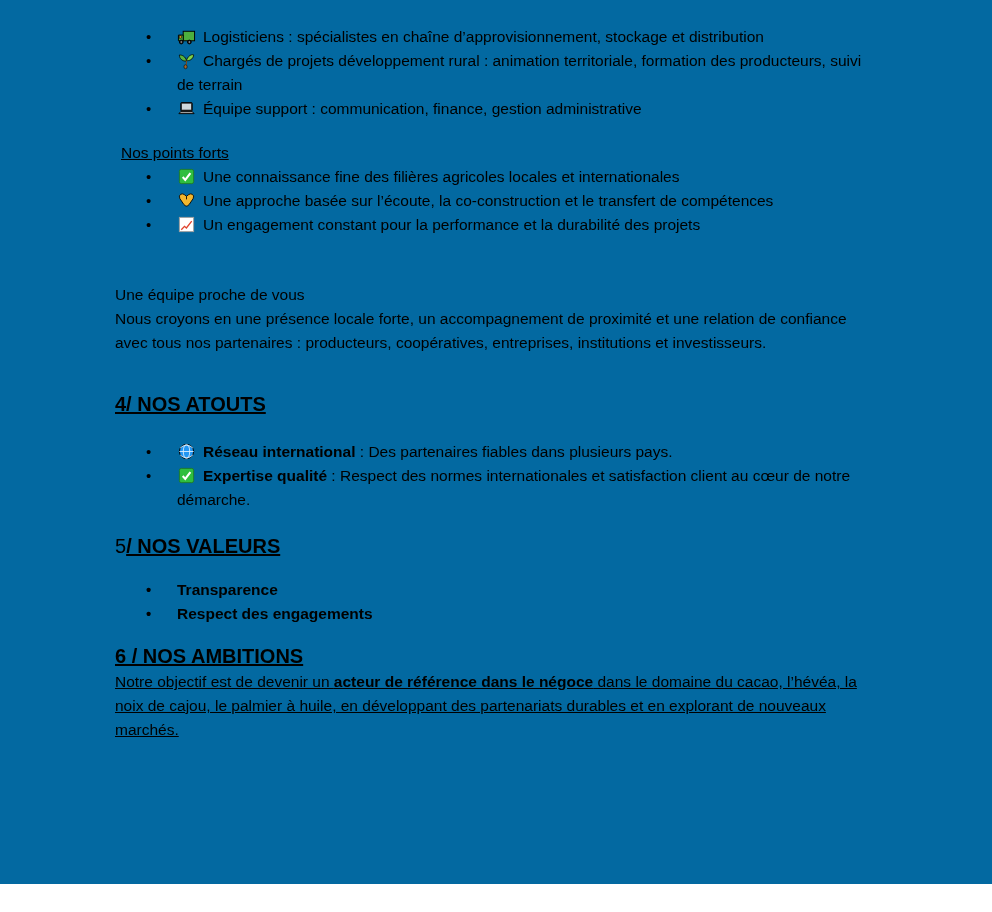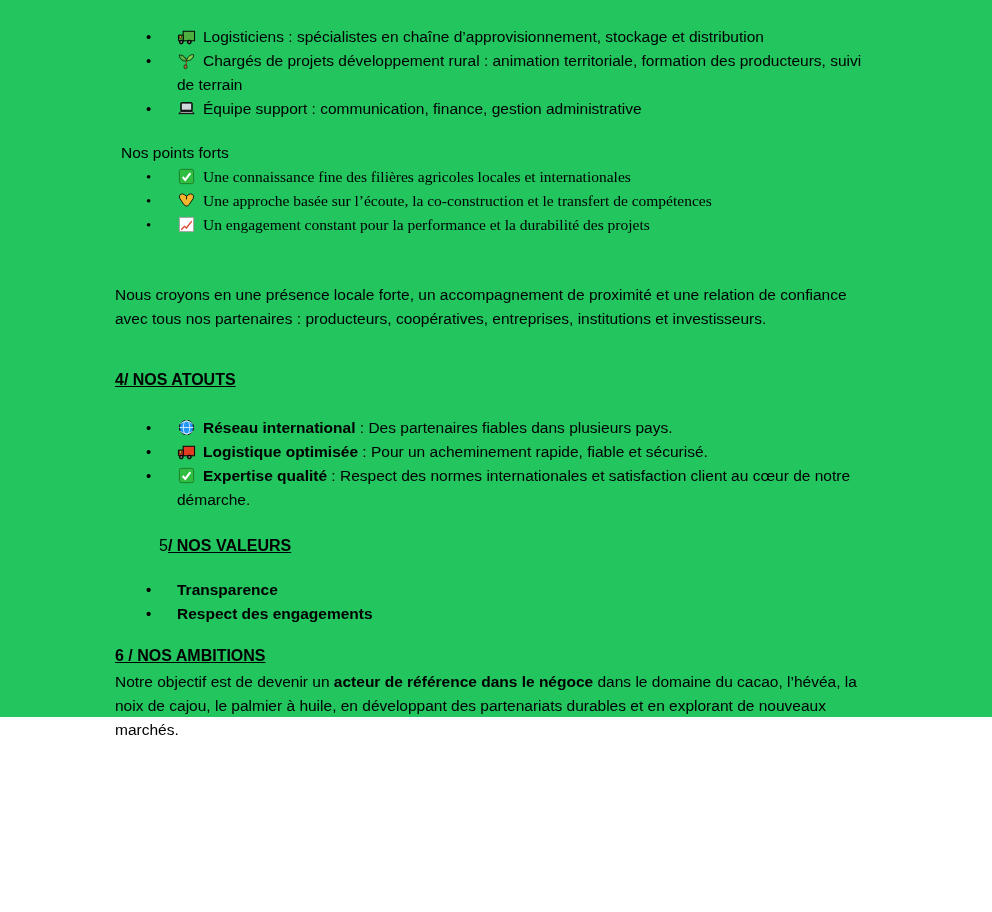--- a/index.html
+++ b/index.html
@@ -2,47 +2,47 @@
 <html><head>
 <meta charset="utf-8">
 <style>
   html,body{margin:0;padding:0;}
   body{
     width:992px;height:912px;background:#ffffff;overflow:hidden;
     font-family:"Liberation Sans","DejaVu Sans",sans-serif;
     color:#000000;font-size:15.5px;line-height:24px;
     -webkit-font-smoothing:antialiased;
   }
-  .page{position:relative;width:992px;height:717px;background:#22c55e;}
+  .page{position:relative;width:992px;height:884px;background:#0369a1;}
   .content{position:absolute;left:115px;top:0;width:751px;}
 
   ul{list-style:none;margin:0;padding:0;}
   li{position:relative;padding-left:62px;}
   li::before{content:"\2022";position:absolute;left:31px;top:0;font-size:15px;}
 
   .ico{display:inline-block;width:19px;height:19px;vertical-align:-4px;margin-right:7px;}
   .ico svg{display:block;width:19px;height:19px;}
 
   b,.bold{font-weight:700;}
 
   .list1{margin-top:25px;}
   .pf-title{margin:20px 0 0 6px;}
-  .list2{margin-top:0;font-family:Liberation Serif, serif;}
+  .list2{margin-top:0;}
   .equipe{margin-top:46px;}
-  .hd{font-size:16px;font-weight:700;margin:0;line-height:24px;}
+  .hd{font-size:20px;font-weight:700;margin:0;line-height:24px;}
   .hd .u{text-decoration:underline;}
   .hd .n{font-weight:400;text-decoration:none;}
   .hd-atouts{margin-top:37px;}
   .list3{margin-top:24px;}
-  .hd-valeurs{margin-top:22px;margin-left:44px;}
+  .hd-valeurs{margin-top:22px;}
   .list4{margin-top:20px;}
   .list4 li{font-weight:700;}
   .hd-ambitions{margin-top:18px;}
   .ambitions-p{margin:2px 0 0 0;}
-  p{margin:0;}
+  p{margin:0;text-decoration:underline;}
 </style>
 </head>
 <body>
 
 <div class="page">
   <div class="content">
 
     <ul class="list1">
       <li>
         <span class="ico">
@@ -100,47 +100,35 @@
         <span class="ico">
           <svg viewBox="0 0 20 20">
               <rect x="2.5" y="2.5" width="15" height="15" fill="#fff" stroke="#9e9e9e"></rect>
               <path d="M4.5 15.5 l3.4-3.6 l2 1.8 l5.6-7.2" stroke="#e0442e" stroke-width="1.4" fill="none"></path>
             </svg>
         </span><span>Un engagement constant pour la performance et la durabilité des projets</span>
       </li>
     </ul>
 
     <div class="equipe">
+      <div>Une équipe proche de vous</div>
       <div>Nous croyons en une présence locale forte, un accompagnement de proximité et une relation de confiance avec tous nos partenaires : producteurs, coopératives, entreprises, institutions et investisseurs.</div>
     </div>
 
     <h2 class="hd hd-atouts"><span class="u">4/ NOS ATOUTS</span></h2>
     <ul class="list3">
       <li>
         <span class="ico">
           <svg viewBox="0 0 20 20">
               <circle cx="10" cy="10" r="7.5" fill="#2196f3" stroke="#000"></circle>
               <ellipse cx="10" cy="10" rx="3.4" ry="7.5" fill="none" stroke="#e3f2fd" stroke-width="0.9"></ellipse>
               <line x1="2.5" y1="10" x2="17.5" y2="10" stroke="#e3f2fd" stroke-width="0.9"></line>
               <path d="M3.4 6.2 a9.5 9.5 0 0 1 13.2 0 M3.4 13.8 a9.5 9.5 0 0 0 13.2 0" stroke="#e3f2fd" stroke-width="0.9" fill="none"></path>
             </svg>
         </span><b>Réseau international</b><span> : Des partenaires fiables dans plusieurs pays.</span>
-      </li>
-      <li>
-        <span class="ico">
-          <svg viewBox="0 0 20 20">
-              <rect x="6.5" y="4.5" width="12" height="10" fill="#e23b24" stroke="#000"></rect>
-              <path d="M1.5 8.5 h5 v6 h-5 z" fill="#e23b24" stroke="#000"></path>
-              <rect x="2.3" y="9.3" width="2.6" height="2.4" fill="#ffc84a" stroke="#000" stroke-width="0.6"></rect>
-              <circle cx="4.5" cy="15.8" r="2" fill="#222" stroke="#000"></circle>
-              <circle cx="13" cy="15.8" r="2" fill="#222" stroke="#000"></circle>
-              <circle cx="4.5" cy="15.8" r="0.7" fill="#bbb"></circle>
-              <circle cx="13" cy="15.8" r="0.7" fill="#bbb"></circle>
-            </svg>
-        </span><b>Logistique optimisée</b><span> : Pour un acheminement rapide, fiable et sécurisé.</span>
       </li>
       <li>
         <span class="ico">
           <svg viewBox="0 0 20 20">
               <rect x="2.5" y="2.5" width="15" height="15" rx="2" fill="#2fbe3f" stroke="#1d7c2a"></rect>
               <path d="M6 10.6 l2.7 3 l5.4-7.2" stroke="#fff" stroke-width="2.2" fill="none"></path>
             </svg>
         </span><b>Expertise qualité</b><span> : Respect des normes internationales et satisfaction client au cœur de notre démarche.</span>
       </li>
     </ul>

